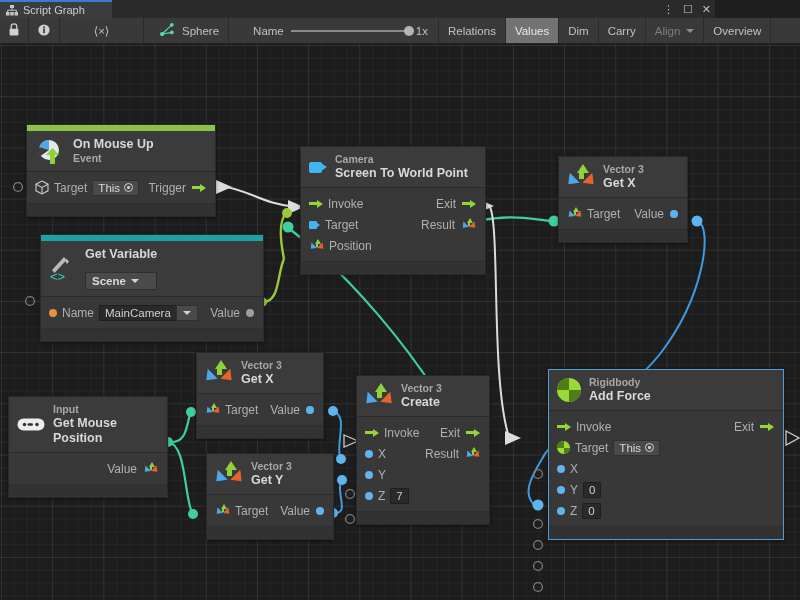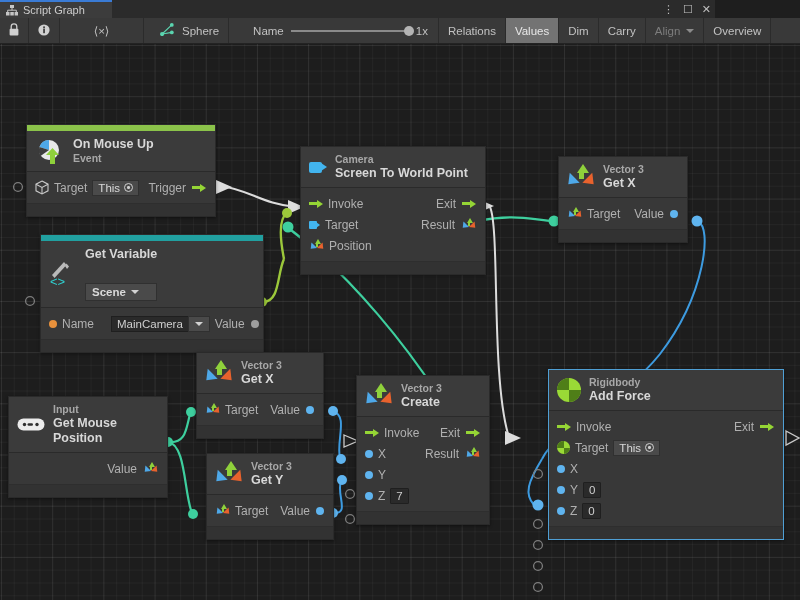--- a/index.html
+++ b/index.html
@@ -102,21 +102,21 @@
   .this-field .dotc::after { content:""; position:absolute; left:2.4px; top:2.4px;
     width:2.6px; height:2.6px; border-radius:50%; background:#d0d0d0; }
   .dd {
     display:flex; align-items:center; gap:5px; background:#4a4a4a;
     border:1px solid #303030; padding:1px 5px 1px 6px; font-size:11.5px; color:#dadada;
   }
   .caret { width:0;height:0;border-left:4px solid transparent;border-right:4px solid transparent;
     border-top:4.5px solid #d2d2d2; }
   .caret.dim { border-top-color:#8b8b8b; }
 
-  .split-dd { display:flex;margin-left:12px; }
+  .split-dd { display:flex; }
   .split-dd .v { background:#2a2a2a;border:1px solid #1f1f1f;border-right:none;
     padding:1px 5px;font-size:11.5px;color:#cfcfcf; }
   .split-dd .b { background:#4a4a4a;border:1px solid #303030;padding:1px 6px;
     display:flex;align-items:center; }
 
   
   .dot { width:8px;height:8px;border-radius:50%; flex:0 0 auto; }
   .dot.blue { background:#5fb4ef; }
   .dot.orange { background:#e8913c; }
 
@@ -365,21 +365,21 @@
       <div class="head">
         <span class="getvar-icon">
           <svg width="28" height="26" viewBox="0 0 28 26">
             <path d="M3 14 L15 1 L17.5 4 L5.5 17 Z" fill="#b9b9b9"></path>
             <path d="M17.5 2.5 L20 5.5 L18 8 L16 5 Z" fill="#b9b9b9"></path>
             <text x="1" y="25" font-family="Liberation Sans" font-size="13" fill="#30cfcf">&lt;&gt;</text>
           </svg>
         </span>
         <span class="txt">
           <span class="main">Get Variable</span>
-          <span style="margin-top:21px">
+          <span style="margin-top:10px">
             <span class="dd">
               <span>Scene</span>
               <span class="caret"></span>
             </span>
           </span>
         </span>
       </div>
       <div class="body">
         <div class="row">
           <span class="dot orange"></span>

